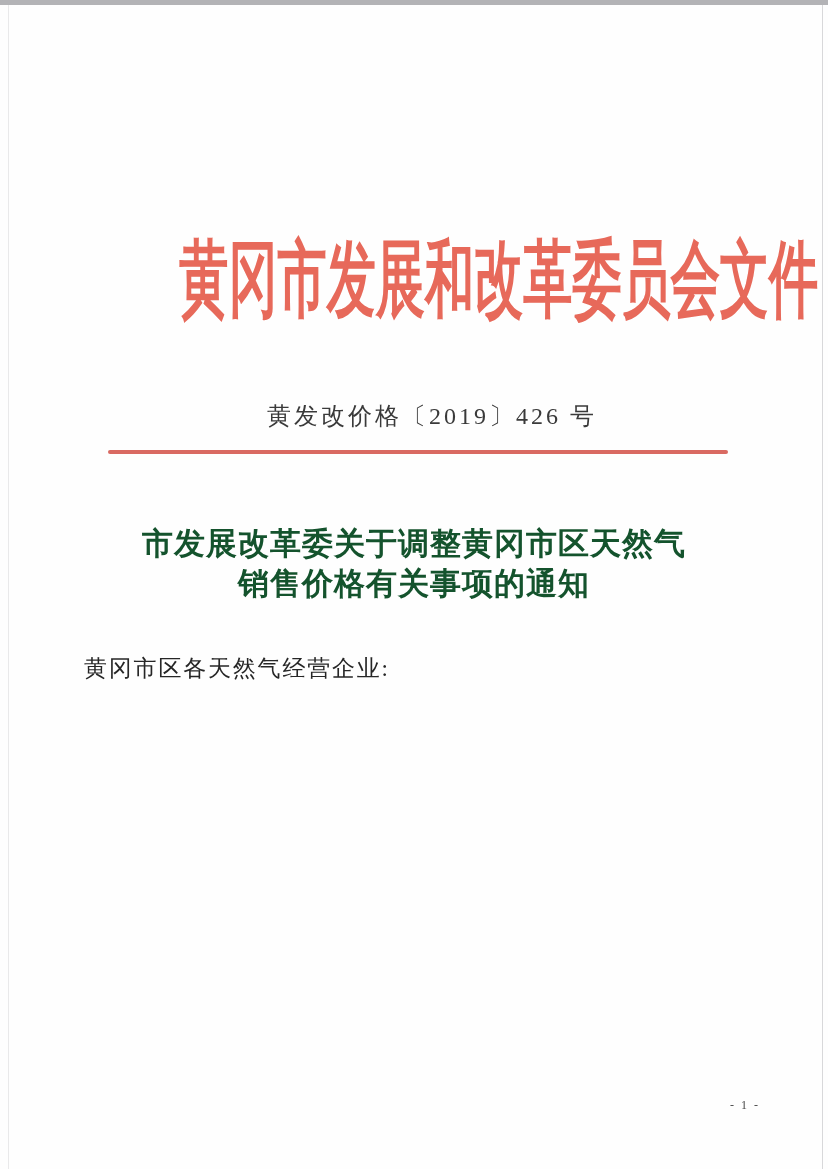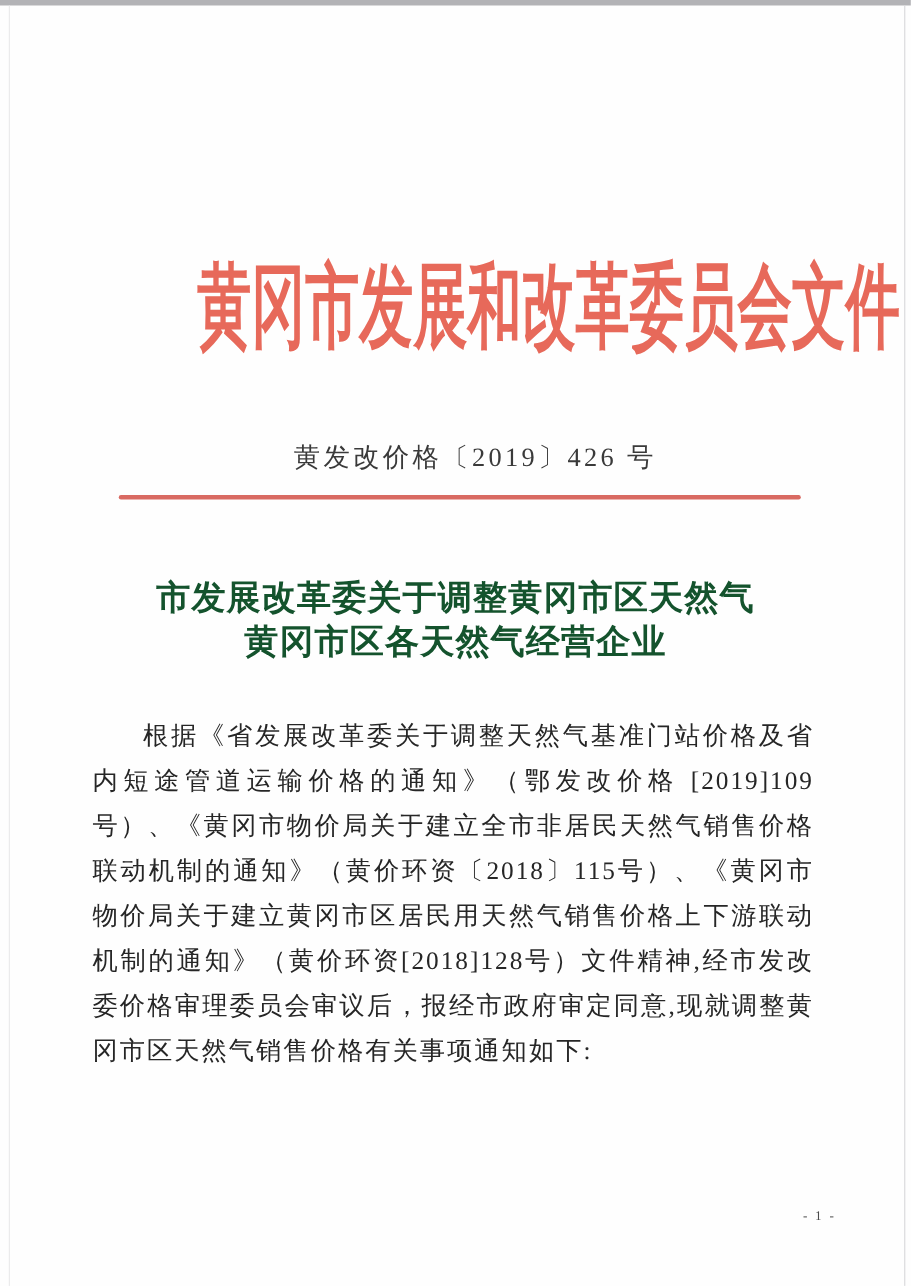--- a/index.html
+++ b/index.html
@@ -120,22 +120,22 @@
   <div class="scan-edge-right"></div>
 
   <div class="header-title">黄冈市发展和改革委员会文件</div>
 
   <div class="doc-number">黄发改价格〔2019〕426 号</div>
 
   <div class="red-rule"></div>
 
   <h1 class="doc-title">
     <span>市发展改革委关于调整黄冈市区天然气</span><br>
-    <span>黄冈市区各天然气经营企业</span>
+    <span>销售价格有关事项的通知</span>
   </h1>
 
   <div class="body-text">
-    <p class="indent">根据《省发展改革委关于调整天然气基准门站价格及省内短途管道运输价格的通知》（鄂发改价格 [2019]109号）、《黄冈市物价局关于建立全市非居民天然气销售价格联动机制的通知》（黄价环资〔2018〕115号）、《黄冈市物价局关于建立黄冈市区居民用天然气销售价格上下游联动机制的通知》（黄价环资[2018]128号）文件精神,经市发改委价格审理委员会审议后，报经市政府审定同意,现就调整黄冈市区天然气销售价格有关事项通知如下:</p>
+    <p>黄冈市区各天然气经营企业:</p>
   </div>
 
   <div class="page-number">- 1 -</div>
 
 </div>
 
 </body></html>

